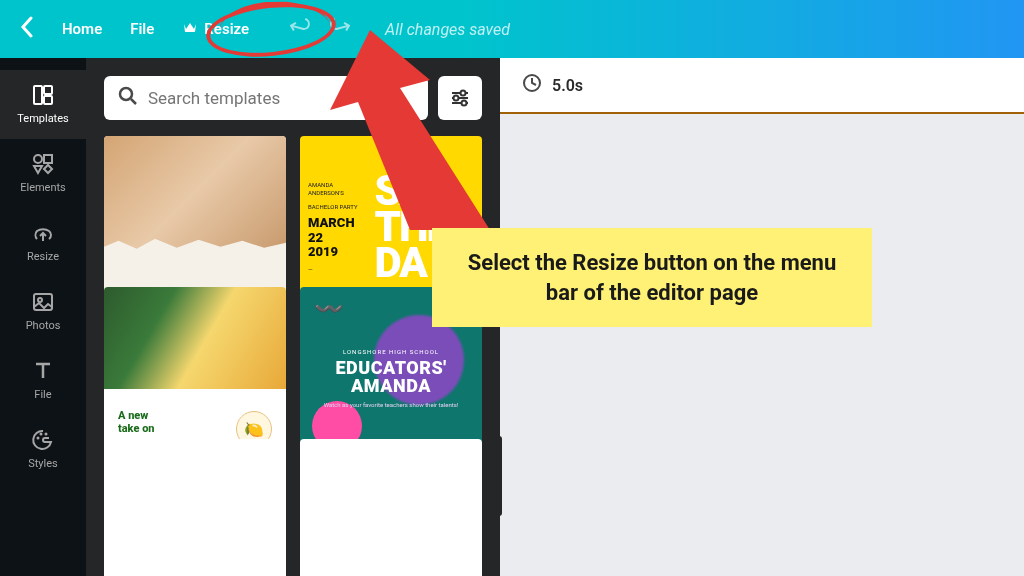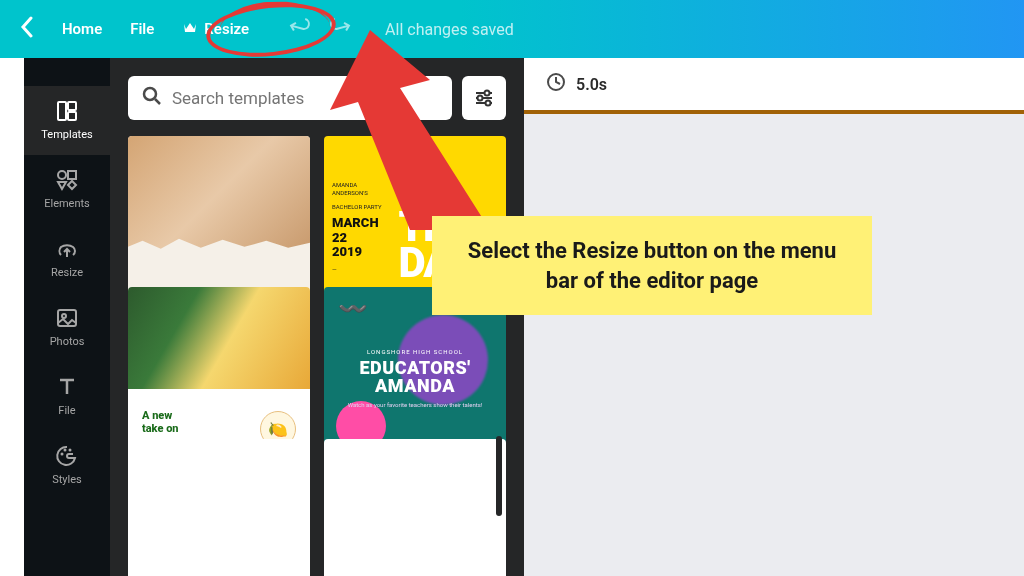--- a/index.html
+++ b/index.html
@@ -11,32 +11,31 @@
       display: flex;
       align-items: center;
       padding: 0 20px;
       gap: 28px;
     }
     .back-chevron { color: white; font-size: 22px; cursor: pointer; }
     .topbar-item { color: white; font-size: 15px; font-weight: 600; cursor: pointer; display: flex; align-items: center; gap: 6px; }
     .crown-icon { font-size: 14px; }
     .undo-redo { display: flex; gap: 18px; margin-left: 12px; }
     .undo-btn, .redo-btn { color: rgba(255,255,255,0.6); font-size: 22px; cursor: pointer; }
-    .save-status { color: rgba(255,255,255,0.75); font-size: 16px; margin-left: 6px; }
+    .save-status { color: rgba(255,255,255,0.75); font-size: 16px; font-style: italic; margin-left: 6px; }
     
     .main { display: flex; height: calc(576px - 58px); }
     
     .sidebar {
       width: 86px;
       background: #0d1216;
       display: flex;
       flex-direction: column;
       align-items: center;
-      padding-top: 28px;
-      margin-left: 24px;
+      padding-top: 12px;
     }
     .sidebar-item {
       width: 100%;
       display: flex;
       flex-direction: column;
       align-items: center;
       justify-content: center;
       gap: 4px;
       color: #a6a6a6;
       font-size: 11px;
@@ -144,21 +143,21 @@
       display: flex;
       flex-direction: column;
     }
     .canvas-toolbar {
       height: 56px;
       background: #fff;
       display: flex;
       align-items: center;
       padding: 0 22px;
       gap: 10px;
-      border-bottom: 4px solid #a16207;
+      border-bottom: 2px solid #a16207;
     }
     .clock-icon { width: 20px; height: 20px; }
     .duration-text { font-size: 16px; font-weight: 600; color: #2a2a2a; }
     
     .divider-handle {
       position: absolute;
       left: 494px;
       top: 120px;
       bottom: 20px;
       width: 10px;
@@ -199,21 +198,21 @@
       transform: rotate(4deg);
     }
     .annotation-arrow {
       position: absolute;
       top: 30px;
       left: 320px;
       pointer-events: none;
     }
     .annotation-callout {
       position: absolute;
-      top: 216px;
+      top: 228px;
       left: 432px;
       width: 440px;
       background: #fff176;
       padding: 20px 24px;
       font-size: 22px;
       font-weight: 700;
       color: #1a1a1a;
       text-align: center;
       line-height: 1.35;
       pointer-events: none;

